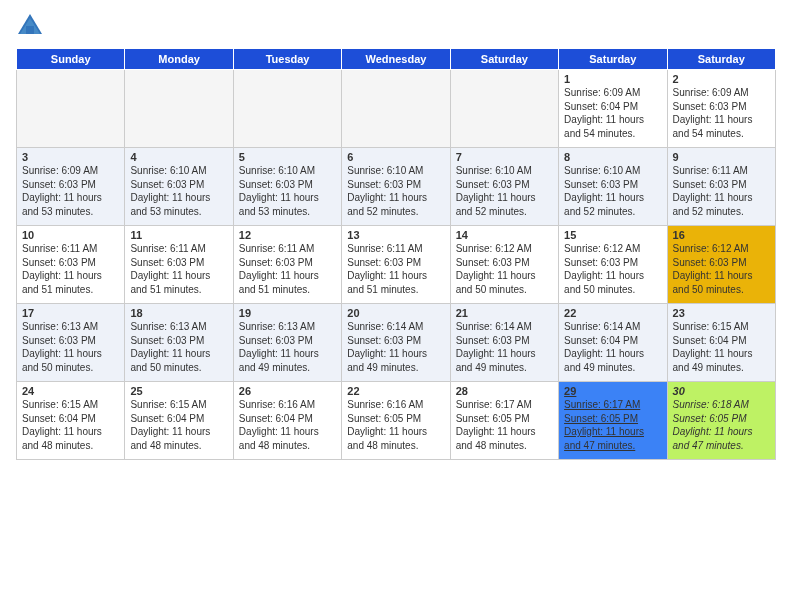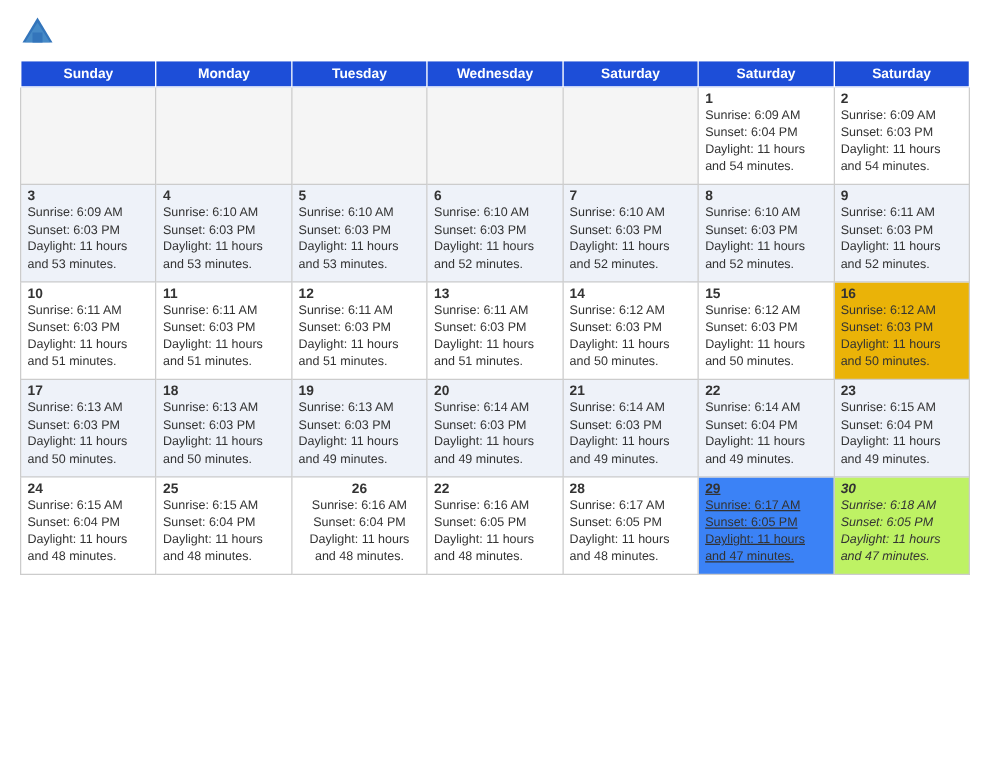--- a/index.html
+++ b/index.html
@@ -320,21 +320,21 @@
 Daylight: 11 hours
 and 48 minutes.</div>
           </td>
           <td style="background: rgb(255, 255, 255);">
             <span class="day-num">25</span>
             <div class="day-info" style="white-space: pre-line;">Sunrise: 6:15 AM
 Sunset: 6:04 PM
 Daylight: 11 hours
 and 48 minutes.</div>
           </td>
-          <td style="background: rgb(255, 255, 255); text-align: center;">
+          <td style="background: rgb(255, 255, 255);">
             <span class="day-num">26</span>
             <div class="day-info" style="white-space: pre-line;">Sunrise: 6:16 AM
 Sunset: 6:04 PM
 Daylight: 11 hours
 and 48 minutes.</div>
           </td>
           <td style="background: rgb(255, 255, 255);">
             <span class="day-num">22</span>
             <div class="day-info" style="white-space: pre-line;">Sunrise: 6:16 AM
 Sunset: 6:05 PM

